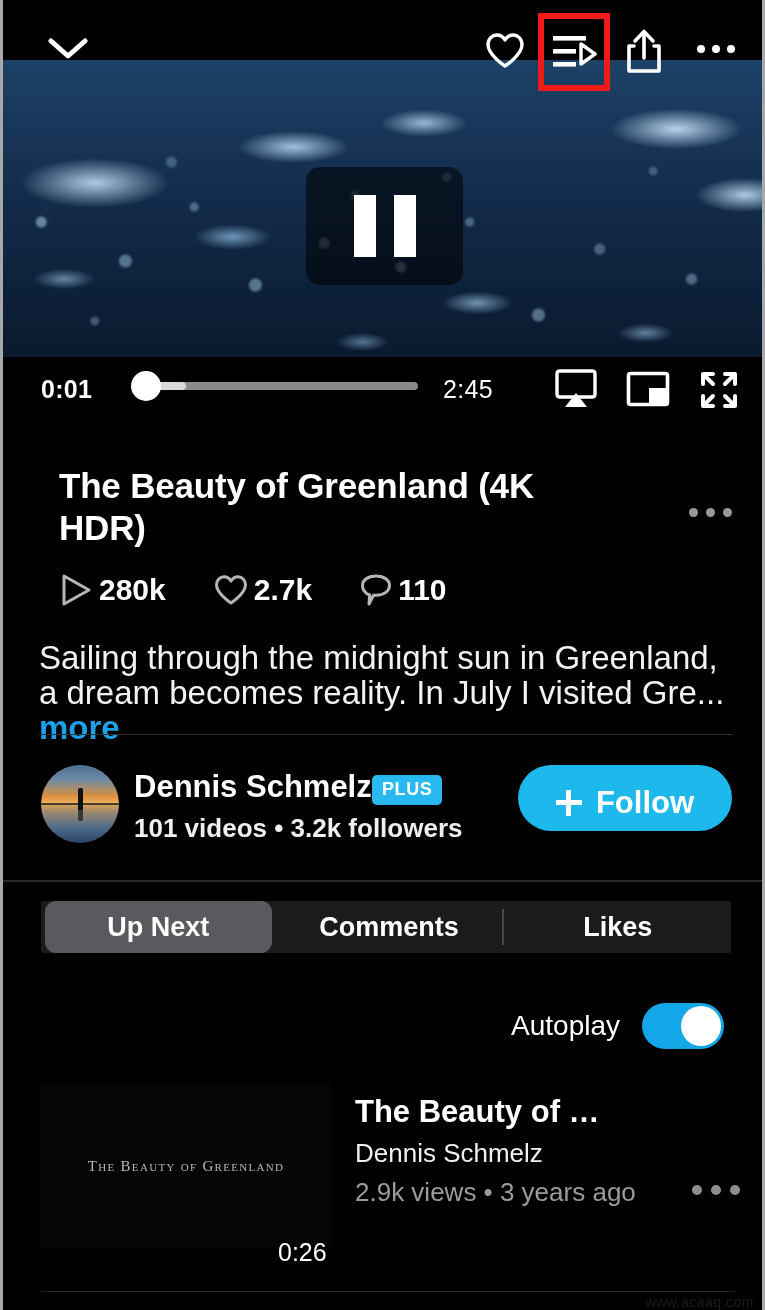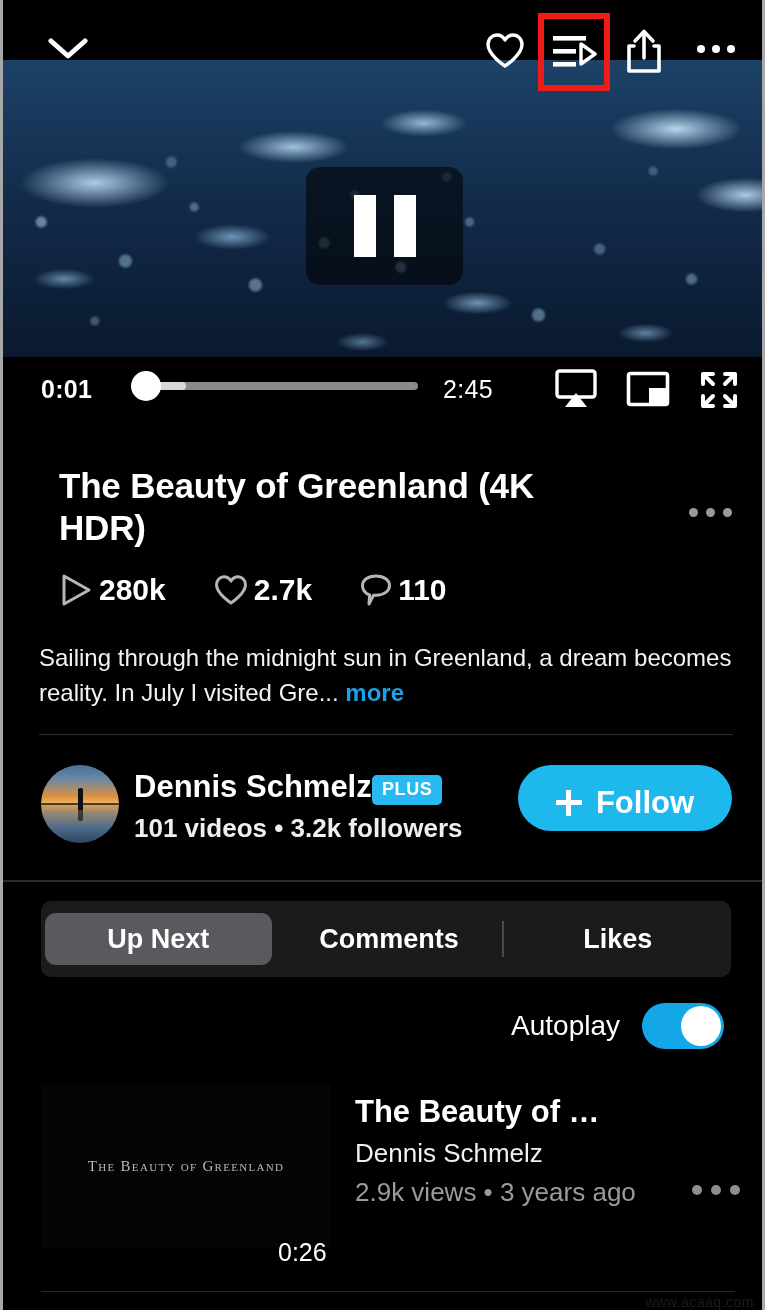--- a/index.html
+++ b/index.html
@@ -233,21 +233,21 @@
     color: #fff;
     font-size: 30px;
     font-weight: bold;
   }
 
   .desc {
     position: absolute;
     left: 36px; top: 215px;
     width: 700px;
     color: #f2f2f2;
-    font-size: 24px;
+    font-size: 33px;
     line-height: 35px;
     font-weight: 400;
   }
   .desc .more {
     color: #1ea0e8;
     font-weight: bold;
   }
   .divider {
     position: absolute;
     left: 36px; top: 309px;
@@ -365,23 +365,23 @@
   
   .tabs-sep {
     position: absolute;
     top: 880px; left: 0;
     width: 765px; height: 2px;
     background: #2a2a2a;
   }
   .tabs {
     position: absolute;
     top: 901px; left: 38px;
-    width: 690px; height: 76px;
+    width: 690px; height: 52px;
     background: #1b1b1b;
-    border-radius: 10px;
+    border-radius: 2px;
     display: flex;
     align-items: center;
     justify-content: space-between;
   }
   .tab {
     flex: 1;
     height: 52px;
     margin: 0 0;
     display: flex;
     align-items: center;

